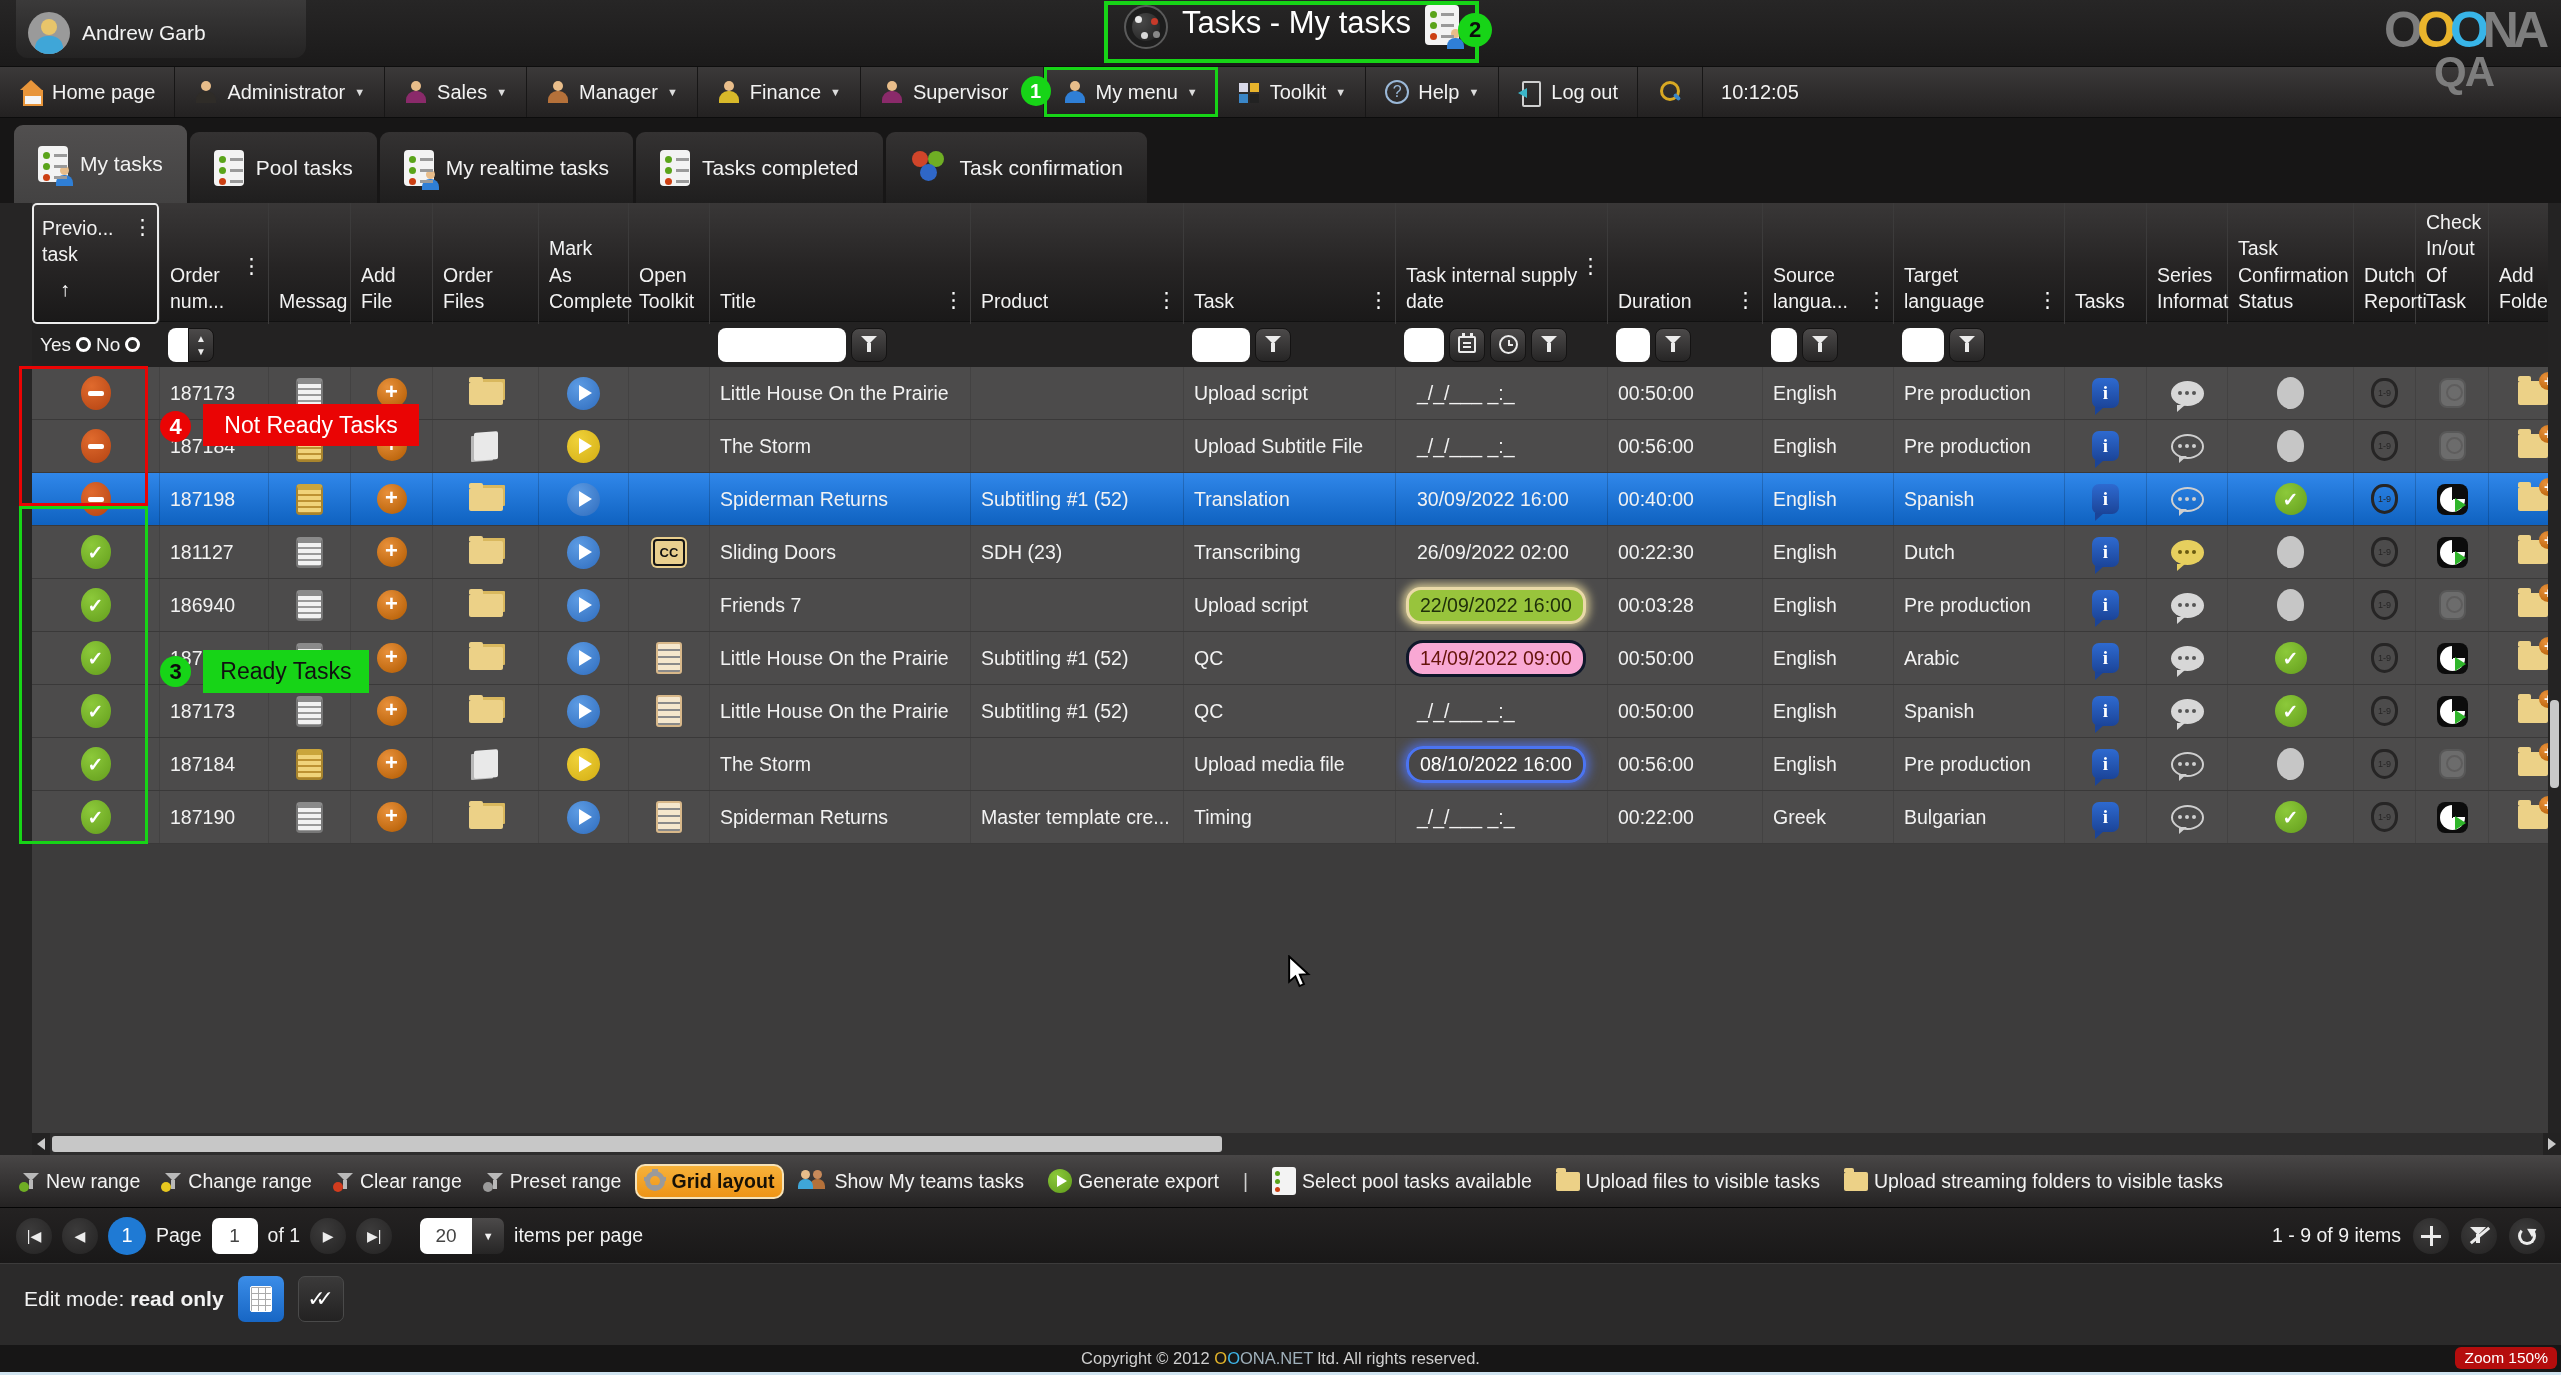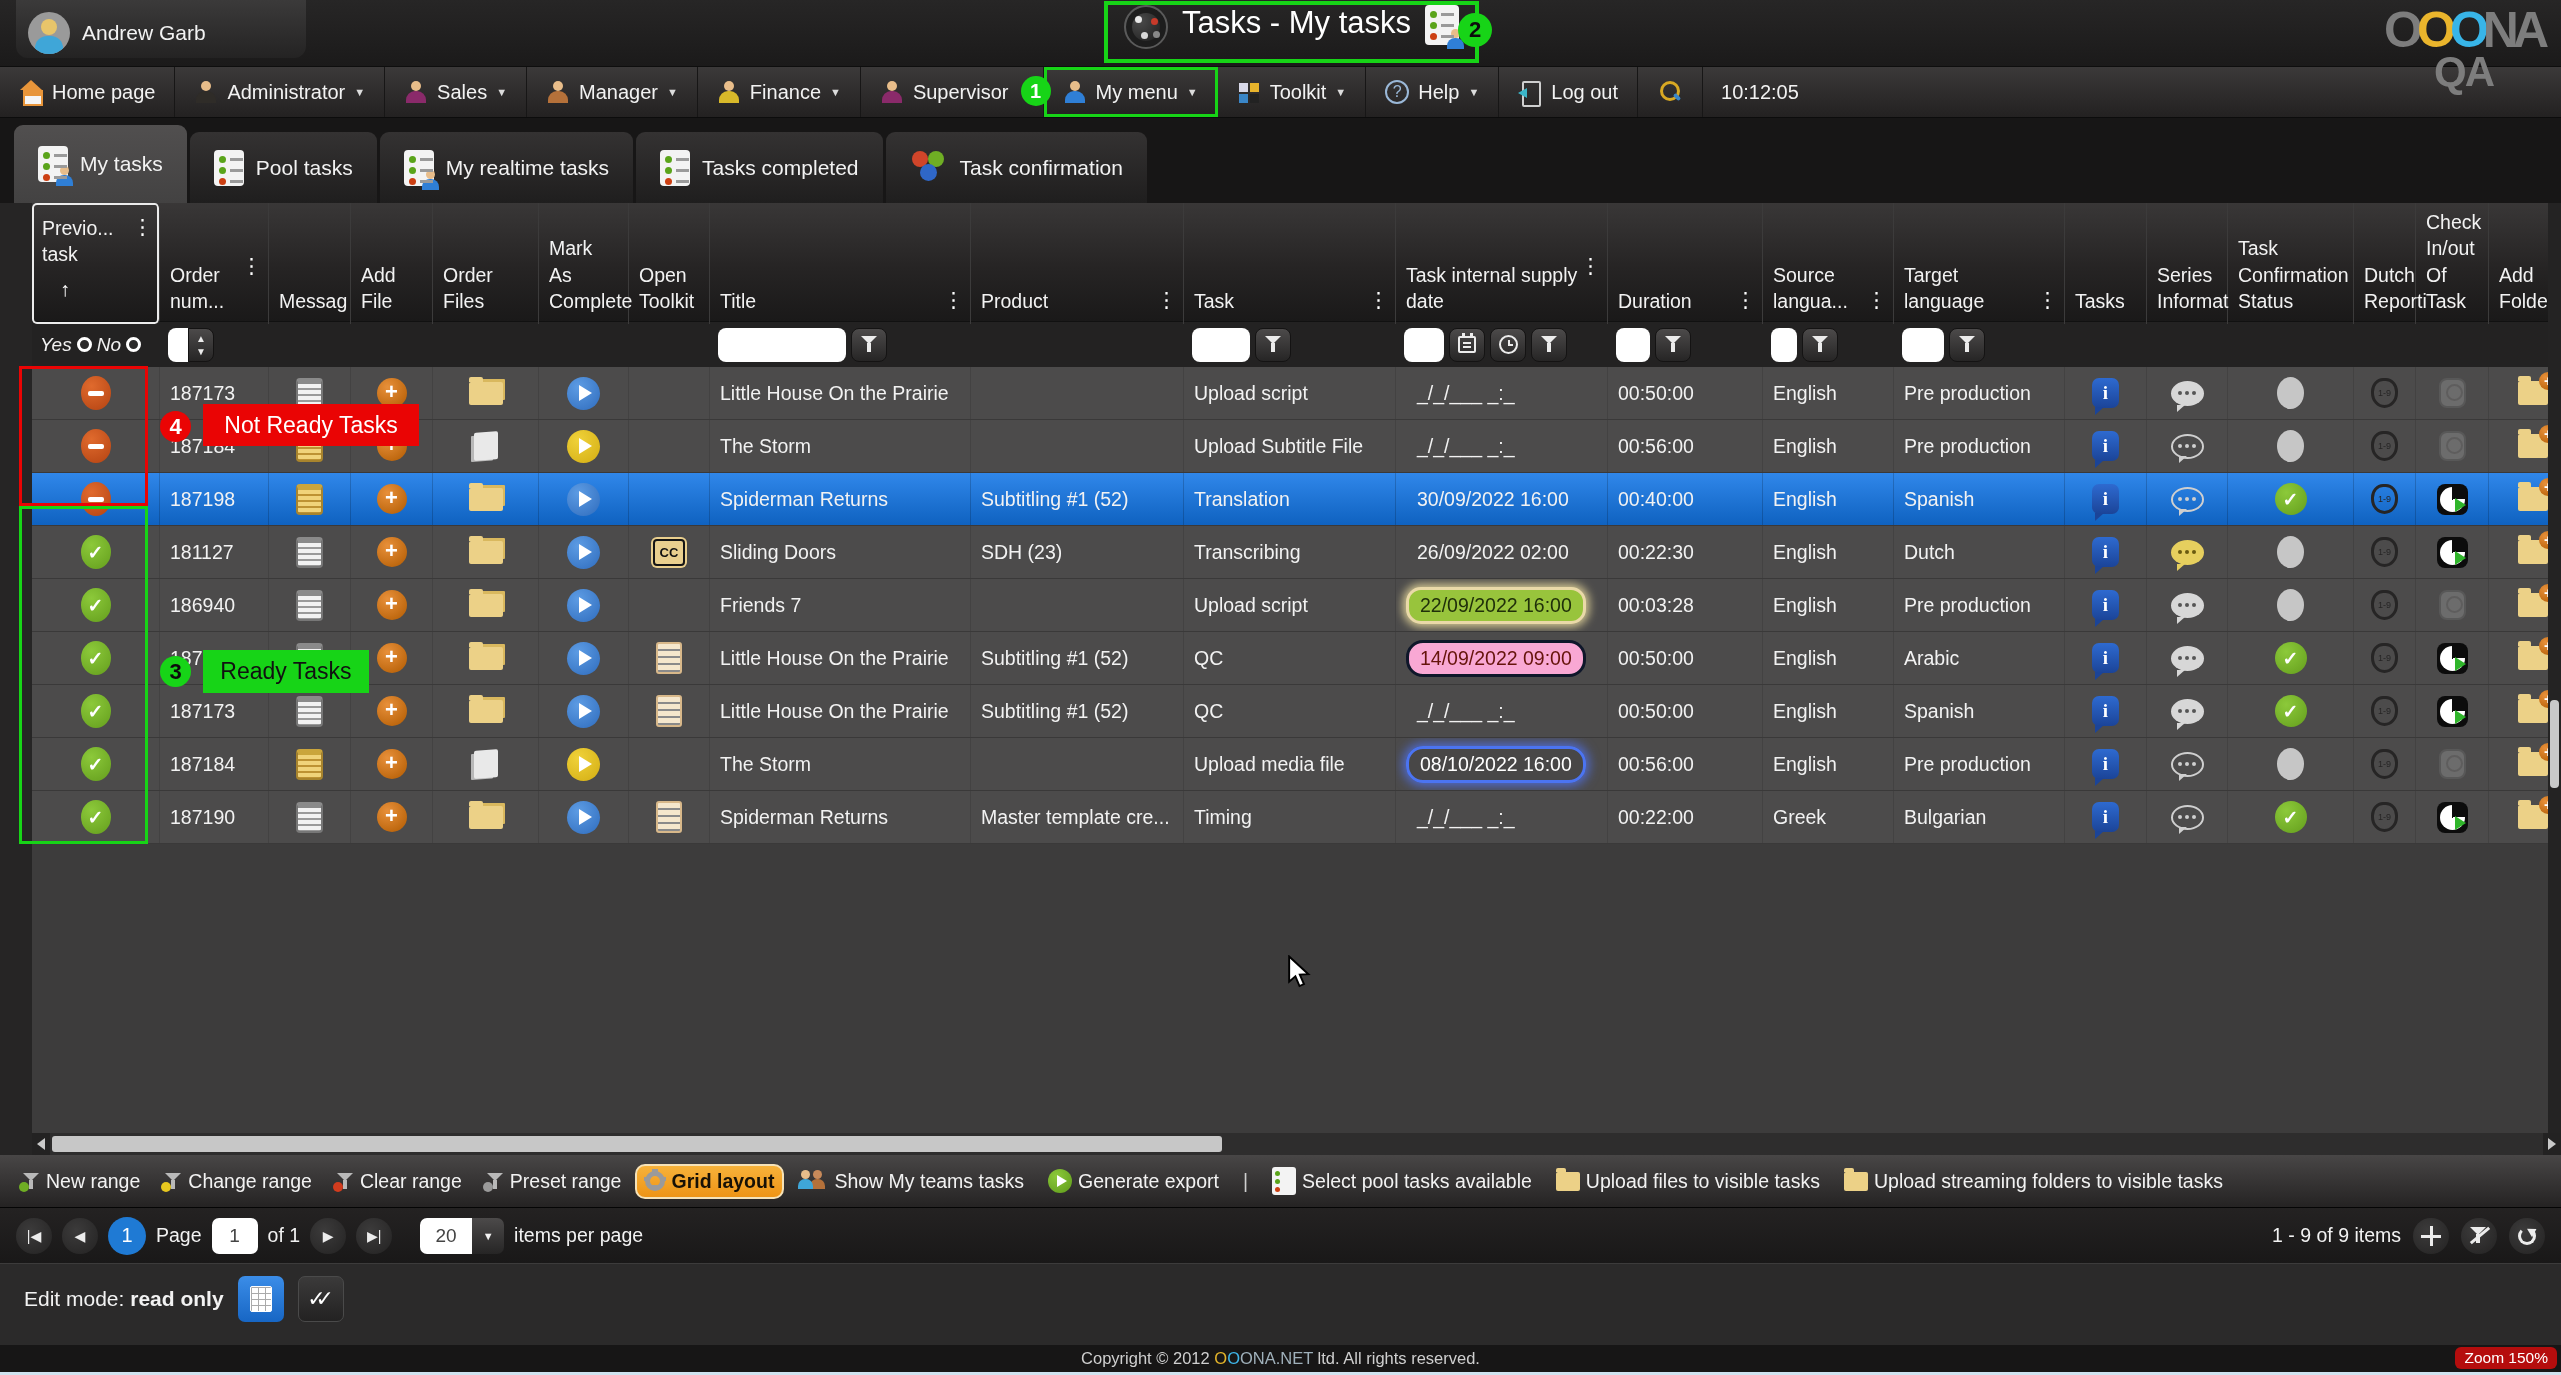--- a/index.html
+++ b/index.html
@@ -87,21 +87,21 @@
     background:linear-gradient(180deg,#393737 0%,#262424 55%,#1a1919 100%); }
   .gh-cell { position:relative; border-right:1px solid #3c3b3b; display:flex; flex-direction:column; justify-content:flex-end;
     padding:6px 22px 10px 10px; font-size:19.5px; line-height:1.35; white-space:pre-line; cursor:default; }
   .gh-cell.focused { box-shadow:inset 0 0 0 2px #ececec; border-radius:5px; justify-content:flex-start; padding-top:12px; }
   .kebab { position:absolute; right:6px; bottom:10px; font-size:21px; color:#fff; letter-spacing:0; cursor:pointer; }
   .gh-cell.focused .kebab { top:10px; bottom:auto; }
   .sort-arrow { display:block; font-size:20px; margin-top:8px; padding-left:18px; color:#fff; }
 
   .filter-row { display:grid; grid-template-columns:var(--cols); height:46px; background:#232222; border-top:1px solid #111; align-items:center; }
   .f-cell { display:flex; align-items:center; gap:5px; padding:0 6px 0 8px; height:100%; }
-  .radio-lbl { font-size:19px;font-style:italic; }
+  .radio-lbl { font-size:19px; }
   .radio { width:15px; height:15px; border-radius:50%; border:3px solid #fff; background:#2b2a2a; flex:none; cursor:pointer; }
   .f-input { background:#fff; border:none; border-radius:8px; height:34px; color:#333; font-size:18px; padding:0 6px; }
   .f-btn { width:36px; height:34px; flex:none; border-radius:8px; background:linear-gradient(#4c4a4a,#262525); border:1px solid #141313;
     display:flex; align-items:center; justify-content:center; cursor:pointer; }
   .funnel { position:relative; width:18px; height:17px; }
   .funnel::before { content:""; position:absolute; top:0; left:1px; border-left:8px solid transparent; border-right:8px solid transparent; border-top:8px solid #ececec; }
   .funnel::after { content:""; position:absolute; top:7px; left:7px; width:4px; height:9px; background:#ececec; }
   .spin-btns { width:26px; height:34px; border-radius:0 8px 8px 0; background:linear-gradient(#4c4a4a,#262525); border:1px solid #141313;
     display:flex; flex-direction:column; align-items:center; justify-content:center; gap:2px; font-size:10px; color:#ececec; cursor:pointer; }
   .cal-glyph { width:18px; height:17px; border:2px solid #ececec; border-radius:2px; position:relative; }

